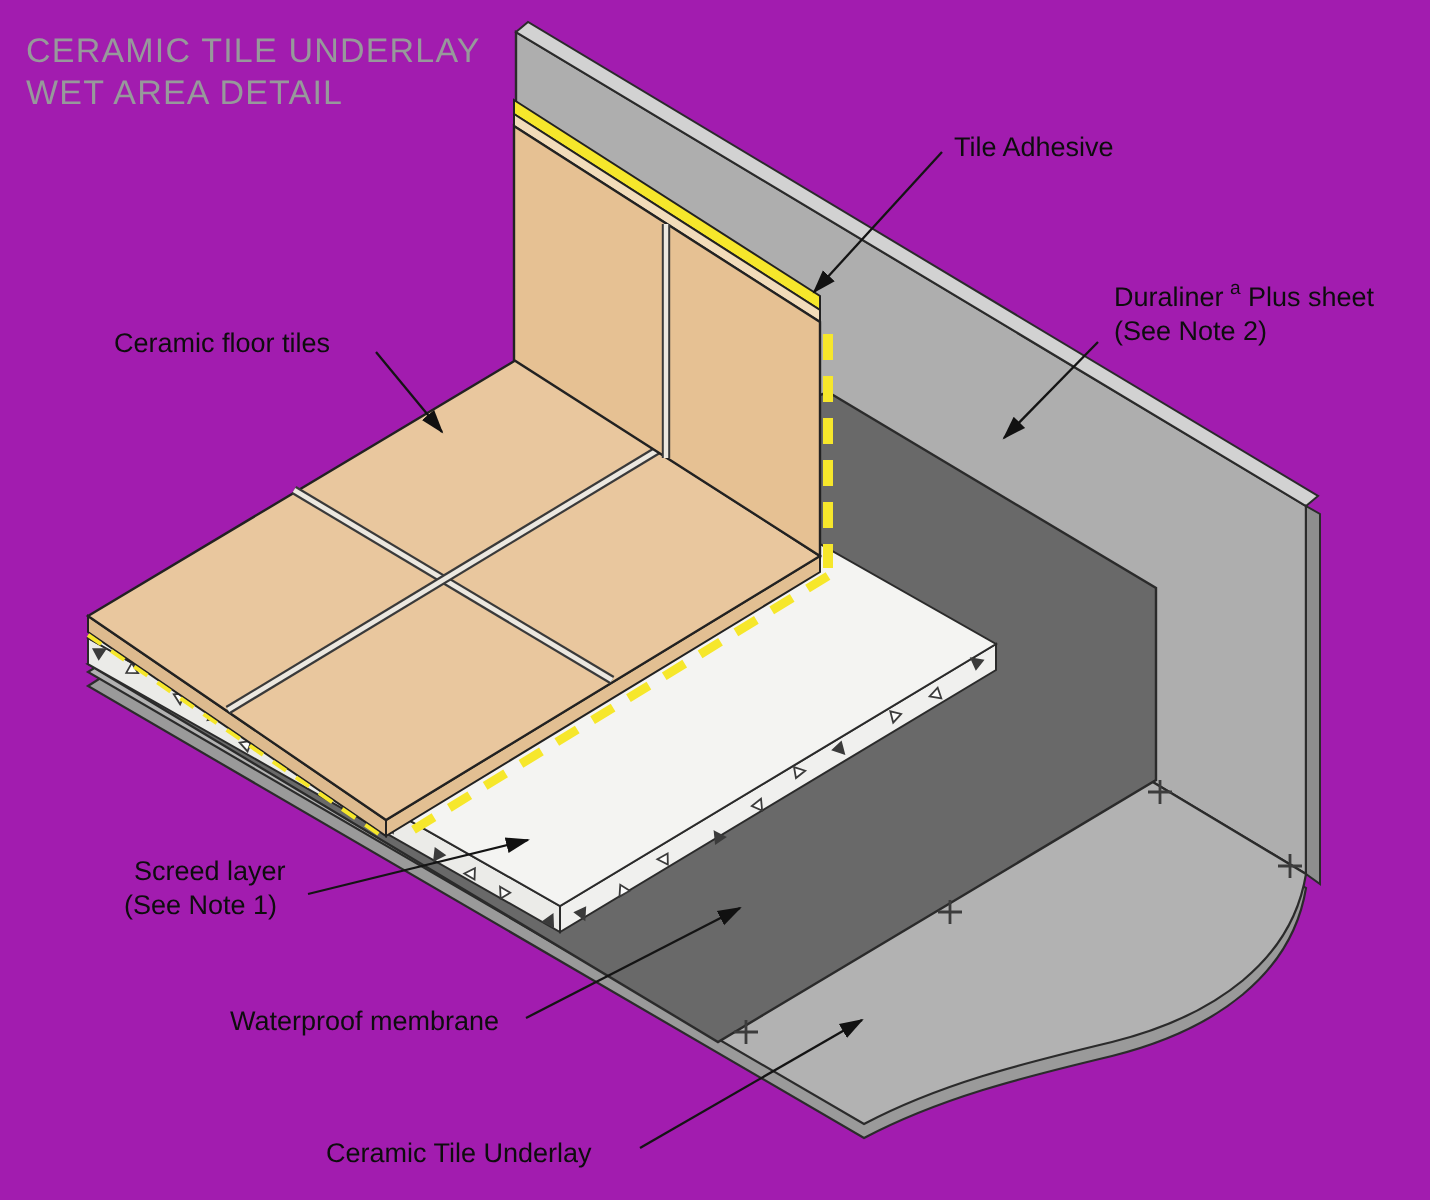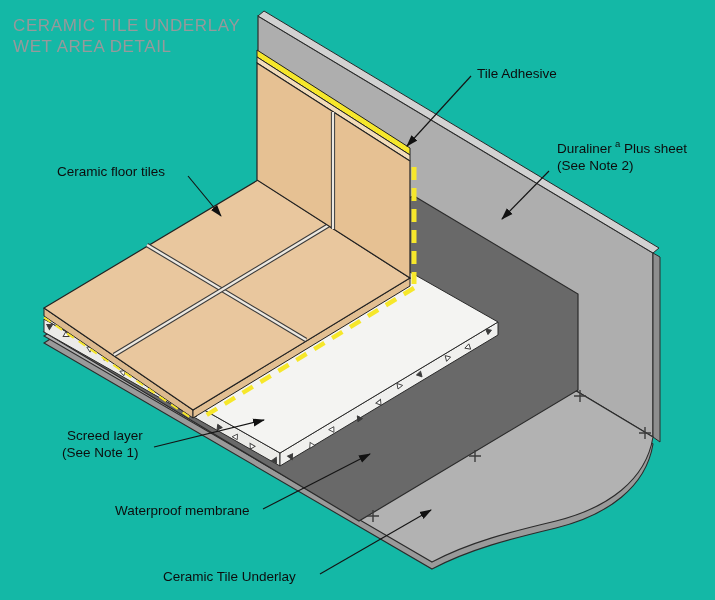--- a/index.html
+++ b/index.html
@@ -1,16 +1,16 @@
 <!DOCTYPE html>
 <html><head>
 <meta charset="utf-8">
 <style>
   html,body{margin:0;padding:0;background:#fff;}
-  .stage{position:relative;width:715px;height:600px;background:#14b8a6;overflow:hidden;
+  .stage{position:relative;width:715px;height:600px;background:#a21caf;overflow:hidden;
          font-family:"Liberation Sans", sans-serif;}
   svg{display:block}
   text{font-family:"Liberation Sans", sans-serif;}
   .lbl{font-size:13.5px;fill:#0d0d0d;}
   .sup{font-size:9.5px;fill:#0d0d0d;}
   .ttl{font-size:17px;letter-spacing:0.6px;}
   .ln{stroke:#141414;stroke-width:1.15;fill:none;}
 </style>
 </head>
 <body>

